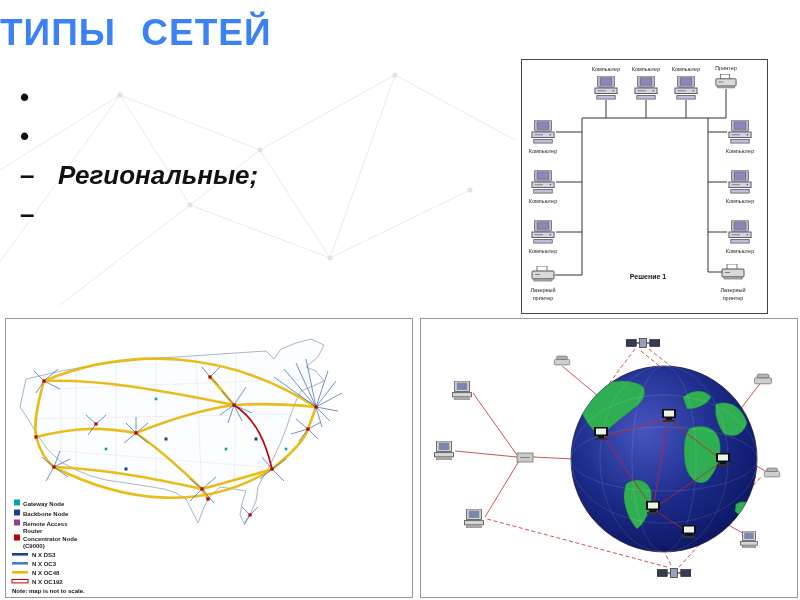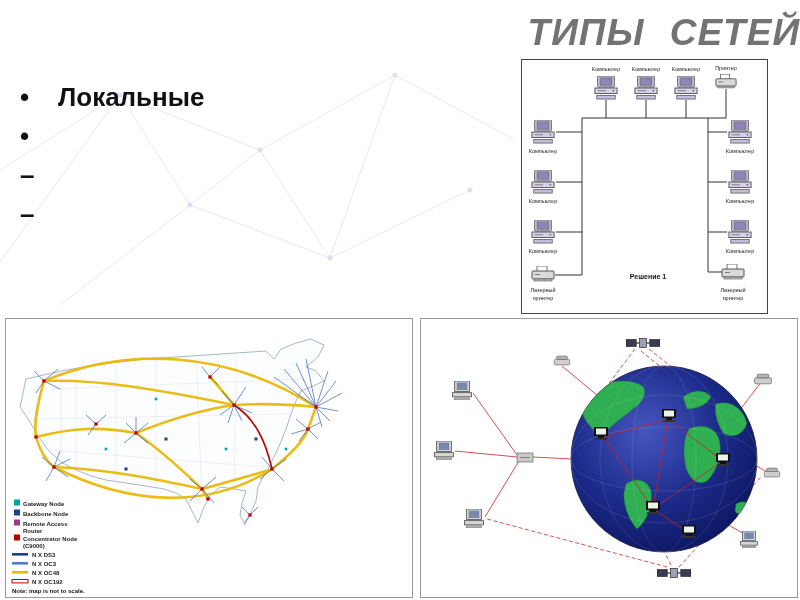--- a/index.html
+++ b/index.html
@@ -1,20 +1,20 @@
 <!DOCTYPE html>
 <html><head>
 <meta charset="utf-8">
 <style>
   html,body{margin:0;padding:0;background:#fff;}
   .slide{position:relative;width:800px;height:600px;background:#fff;overflow:hidden;
          font-family:"Liberation Sans",sans-serif;}
   .mesh{position:absolute;left:0;top:0;z-index:0;}
-  .title{position:absolute;left:0;top:12px;width:100%;text-align:right;z-index:2;
-         font-size:37px;font-weight:700;color:#737373;letter-spacing:1px;word-spacing:14px;margin:0;font-style:italic;}
+  .title{position:absolute;left:0;top:12px;width:100%;text-align:left;z-index:2;
+         font-size:37px;font-weight:700;color:#3b82f6;letter-spacing:1px;word-spacing:14px;margin:0;}
   .bullets{position:absolute;left:20px;top:78px;width:480px;z-index:2;}
   .bline{display:flex;font-size:26px;font-weight:700;color:#111;line-height:1.5;}
   .mk{width:38px;flex:0 0 38px;}
   .bt.indent{padding-left:28px;}
   .it{font-style:italic;}
   .panel{position:absolute;background:#fff;z-index:1;}
   .panel svg{display:block;width:100%;height:100%;}
   .lan-panel{left:521px;top:59px;width:245px;height:253px;border:1px solid #444;}
   .map-panel{left:5px;top:318px;width:406px;height:278px;border:1px solid #999;}
   .globe-panel{left:420px;top:318px;width:376px;height:278px;border:1px solid #999;}
@@ -42,30 +42,30 @@
       <circle cx="330" cy="258" r="2.5"></circle>
         <circle cx="470" cy="190" r="2.5"></circle>
     </g>
   </svg>
 
   <h1 class="title">ТИПЫ СЕТЕЙ</h1>
 
   <div class="bullets">
     <div class="bline">
       <span class="mk">•</span>
-      <span class="bt">Локальные</span>
     </div>
     <div class="bline">
       <span class="mk">•</span>
     </div>
     <div class="bline">
       <span class="mk"></span>
     </div>
     <div class="bline">
       <span class="mk">–</span>
+      <span class="bt it">Региональные;</span>
     </div>
     <div class="bline">
       <span class="mk">–</span>
     </div>
   </div>
 
   <div class="panel lan-panel">
     <svg viewBox="0 0 245 253">
       <defs>
         <symbol id="pc" viewBox="0 0 28 26">

